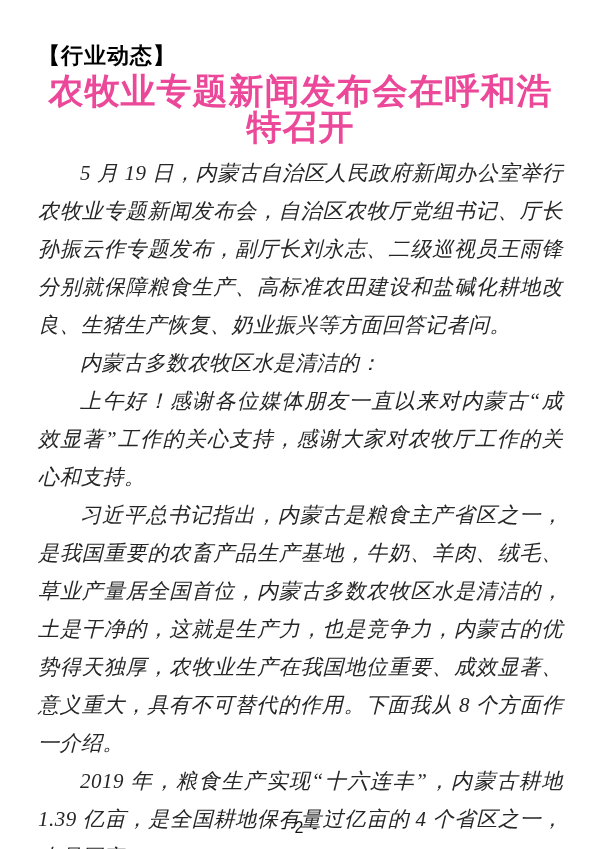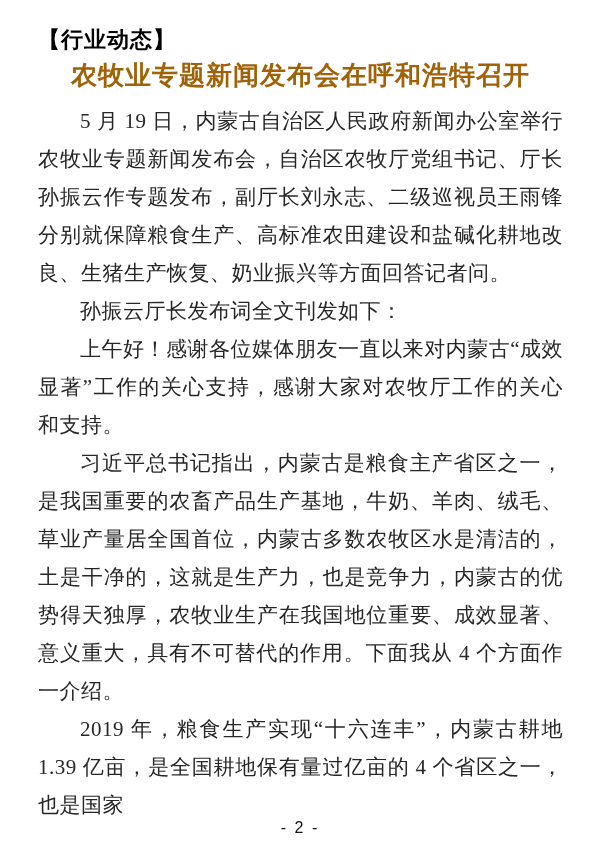--- a/index.html
+++ b/index.html
@@ -22,45 +22,46 @@
       left: 38px;
       right: 37px;
       top: 26px;
     }
     .doc-tag {
       font-family: "Liberation Sans", sans-serif;
       font-weight: bold;
       font-size: 22px;
       line-height: 28px;
       color: #000000;
-      margin: 0 0 4px 0;
+      margin: 16px 0 4px 0;
       letter-spacing: 1px;
     }
     .doc-title {
-      font-size: 26px;
+      font-size: 35px;
       font-weight: bold;
       line-height: 36px;
       text-align: center;
-      color: #a16207;
+      color: #ec4899;
       margin: 2px 0 8px 0;
       letter-spacing: 1px;
     }
     .body-text {
       margin-top: 2px;
     }
     .body-text p {
       margin: 0;
       font-size: 21px;
       line-height: 38px;
       text-align: justify;
       letter-spacing: 0.5px;
       color: #262626;
     }
     .indent {
       text-indent: 2em;
+      font-style: italic;
     }
     .heading {
       font-weight: bold;
       color: #111111;
     }
     .footer {
       position: absolute;
       left: 0;
       right: 0;
       bottom: 12px;
@@ -73,20 +74,20 @@
   </style>
 </head>
 <body>
 
 <div class="page">
   <div class="content">
     <div class="doc-tag">【行业动态】</div>
     <div class="doc-title">农牧业专题新闻发布会在呼和浩特召开</div>
     <div class="body-text">
       <p class="indent">5 月 19 日，内蒙古自治区人民政府新闻办公室举行农牧业专题新闻发布会，自治区农牧厅党组书记、厅长孙振云作专题发布，副厅长刘永志、二级巡视员王雨锋分别就保障粮食生产、高标准农田建设和盐碱化耕地改良、生猪生产恢复、奶业振兴等方面回答记者问。</p>
-      <p class="indent">孙振云厅长发布词全文刊发如下：</p>
+      <p class="indent">内蒙古多数农牧区水是清洁的：</p>
       <p class="indent">上午好！感谢各位媒体朋友一直以来对内蒙古“成效显著”工作的关心支持，感谢大家对农牧厅工作的关心和支持。</p>
-      <p class="indent">习近平总书记指出，内蒙古是粮食主产省区之一，是我国重要的农畜产品生产基地，牛奶、羊肉、绒毛、草业产量居全国首位，内蒙古多数农牧区水是清洁的，土是干净的，这就是生产力，也是竞争力，内蒙古的优势得天独厚，农牧业生产在我国地位重要、成效显著、意义重大，具有不可替代的作用。下面我从 4 个方面作一介绍。</p>
+      <p class="indent">习近平总书记指出，内蒙古是粮食主产省区之一，是我国重要的农畜产品生产基地，牛奶、羊肉、绒毛、草业产量居全国首位，内蒙古多数农牧区水是清洁的，土是干净的，这就是生产力，也是竞争力，内蒙古的优势得天独厚，农牧业生产在我国地位重要、成效显著、意义重大，具有不可替代的作用。下面我从 8 个方面作一介绍。</p>
       <p class="indent">2019 年，粮食生产实现“十六连丰”，内蒙古耕地 1.39 亿亩，是全国耕地保有量过亿亩的 4 个省区之一，也是国家</p>
     </div>
   </div>
   <div class="footer">- 2 -</div>
 </div>
 
 </body></html>

